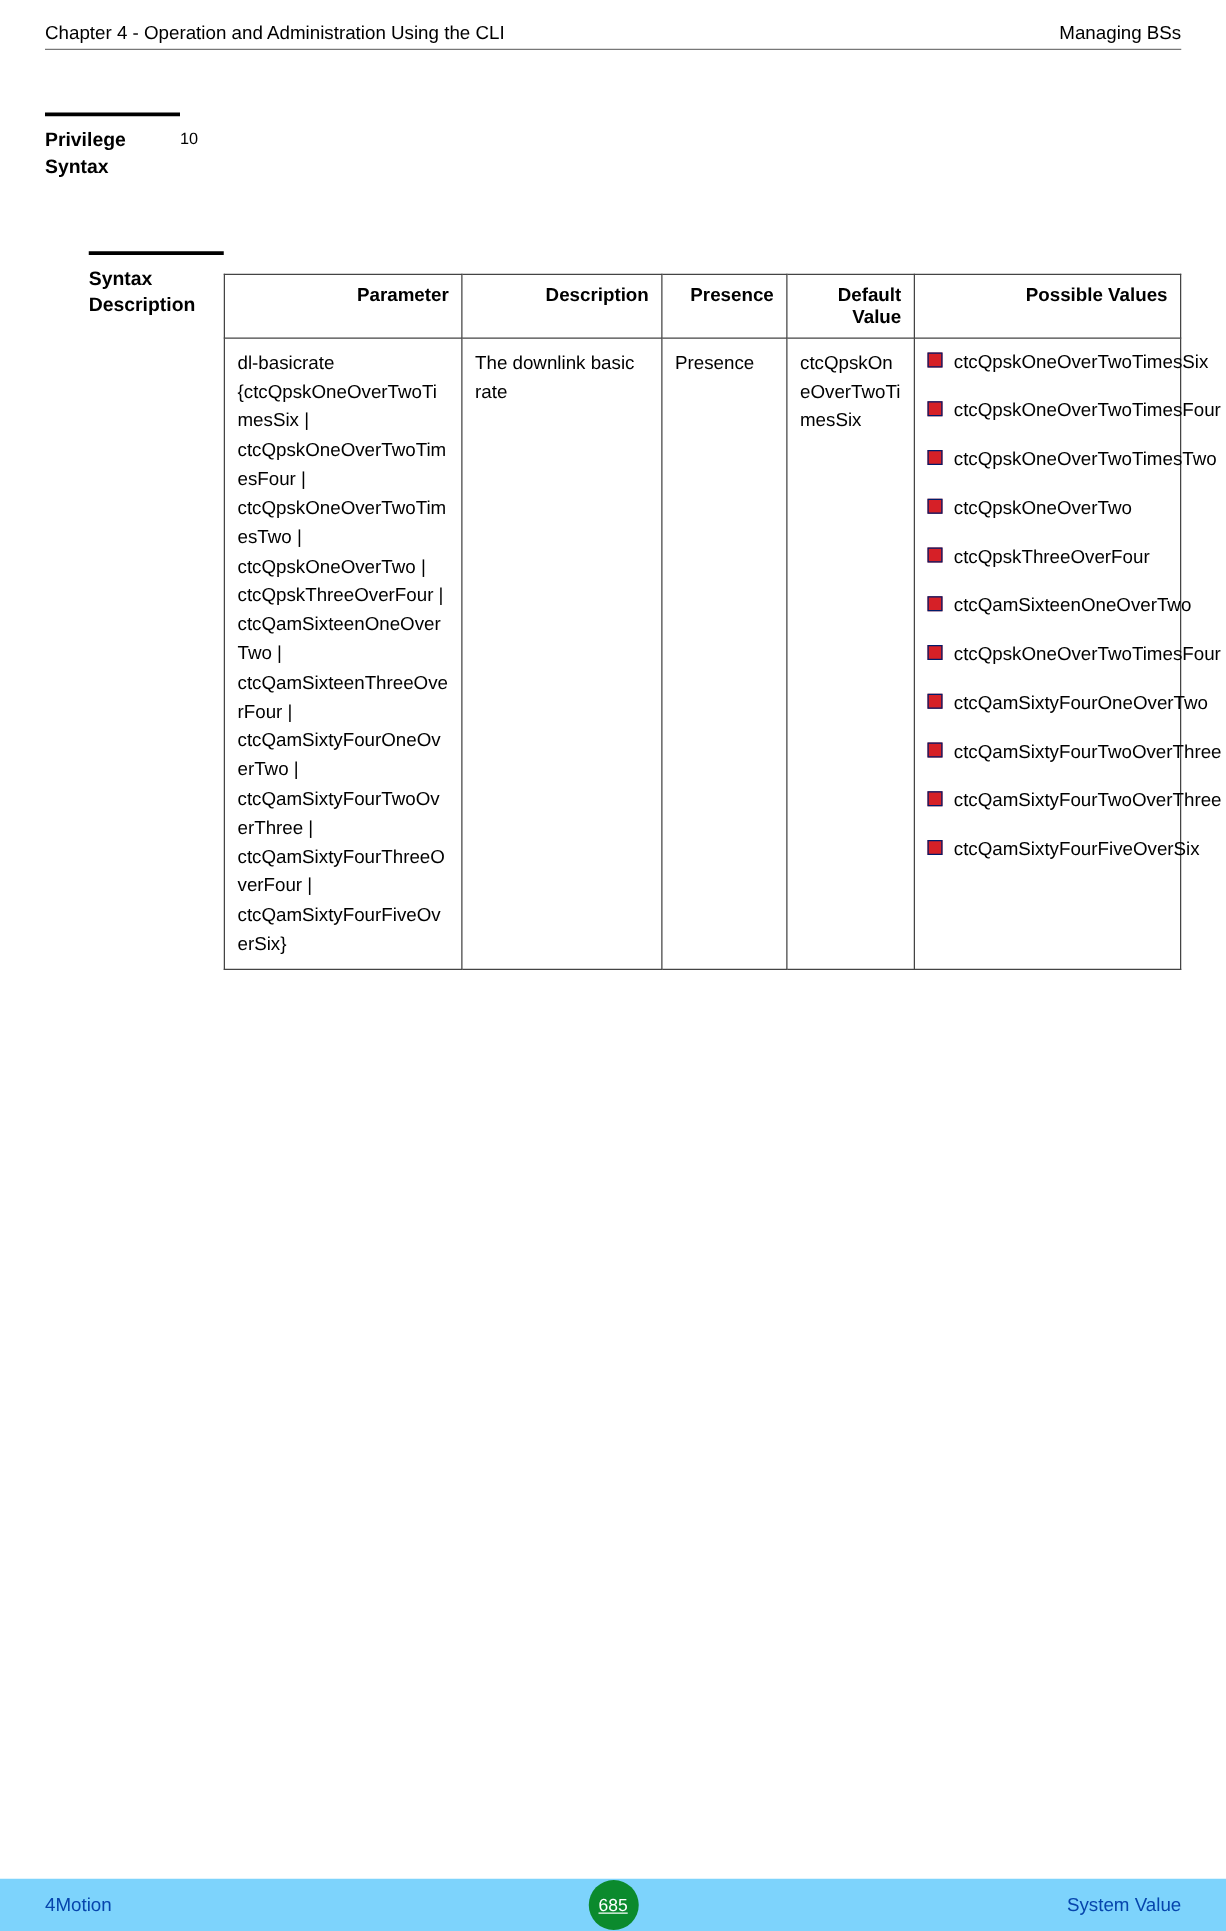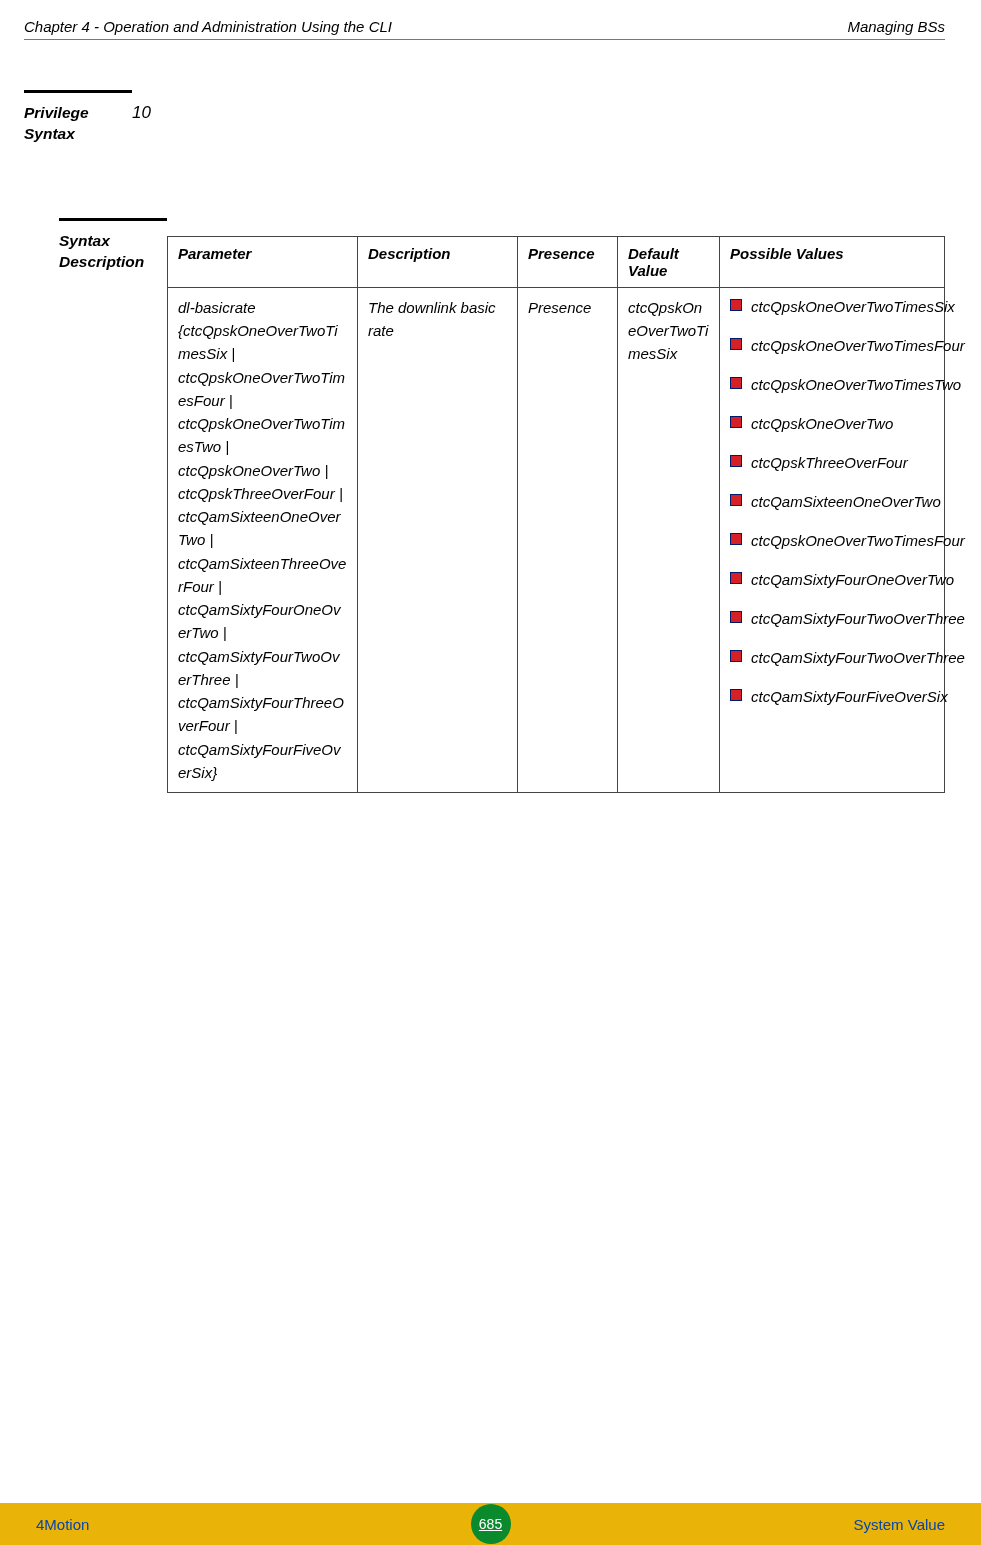--- a/index.html
+++ b/index.html
@@ -6,46 +6,45 @@
   body {
     margin: 0;
     font-family: Arial, Helvetica, sans-serif;
     width: 981px;
     height: 1545px;
     position: relative;
     background: #fff;
     color: #000;
   }
   .page {
-    padding: 18px 36px 0 24px;
-    font-style: italic;
+    padding: 18px 36px 0 36px;
   }
   .header-row {
     display: flex;
     justify-content: space-between;
     font-size: 15px;
     border-bottom: 1px solid #777;
     padding-bottom: 4px;
     margin-bottom: 50px;
   }
   .block {
     display: flex;
-    margin-bottom: 73px;
+    margin-bottom: 56px;
   }
   .side-label {
     width: 108px;
     font-weight: bold;
     font-size: 15.5px;
     line-height: 1.35;
     border-top: 3px solid #000;
     padding-top: 10px;
   }
   .side-value {
     padding-top: 13px;
-    font-size: 17px;
+    font-size: 13px;
   }
   .syntax-block {
     display: flex;
   }
   .syntax-side {
     width: 108px;
     font-weight: bold;
     font-size: 15.5px;
     line-height: 1.35;
     border-top: 3px solid #000;
@@ -63,20 +62,21 @@
   }
   table.param th, table.param td {
     border: 1px solid #444;
     padding: 8px 10px;
     vertical-align: top;
     font-size: 15px;
     text-align: left;
   }
   table.param th {
     font-weight: bold;
+    text-align: right;
   }
   col.c1 { width: 190px; }
   col.c2 { width: 160px; }
   col.c3 { width: 100px; }
   col.c4 { width: 102px; }
   col.c5 { }
   td.cell-text {
     line-height: 1.55;
     word-wrap: break-word;
     margin-top: 26px;
@@ -104,21 +104,21 @@
     flex: 1;
     word-wrap: break-word;
     overflow-wrap: break-word;
   }
   .footer {
     position: absolute;
     bottom: 0;
     left: 0;
     right: 0;
     height: 42px;
-    background: #eab308;
+    background: #7dd3fc;
     display: flex;
     align-items: center;
     justify-content: space-between;
     padding: 0 36px;
     font-size: 15px;
   }
   .footer-left { color: #0645ad; }
   .footer-right { color: #0645ad; }
   .page-badge {
     position: absolute;

